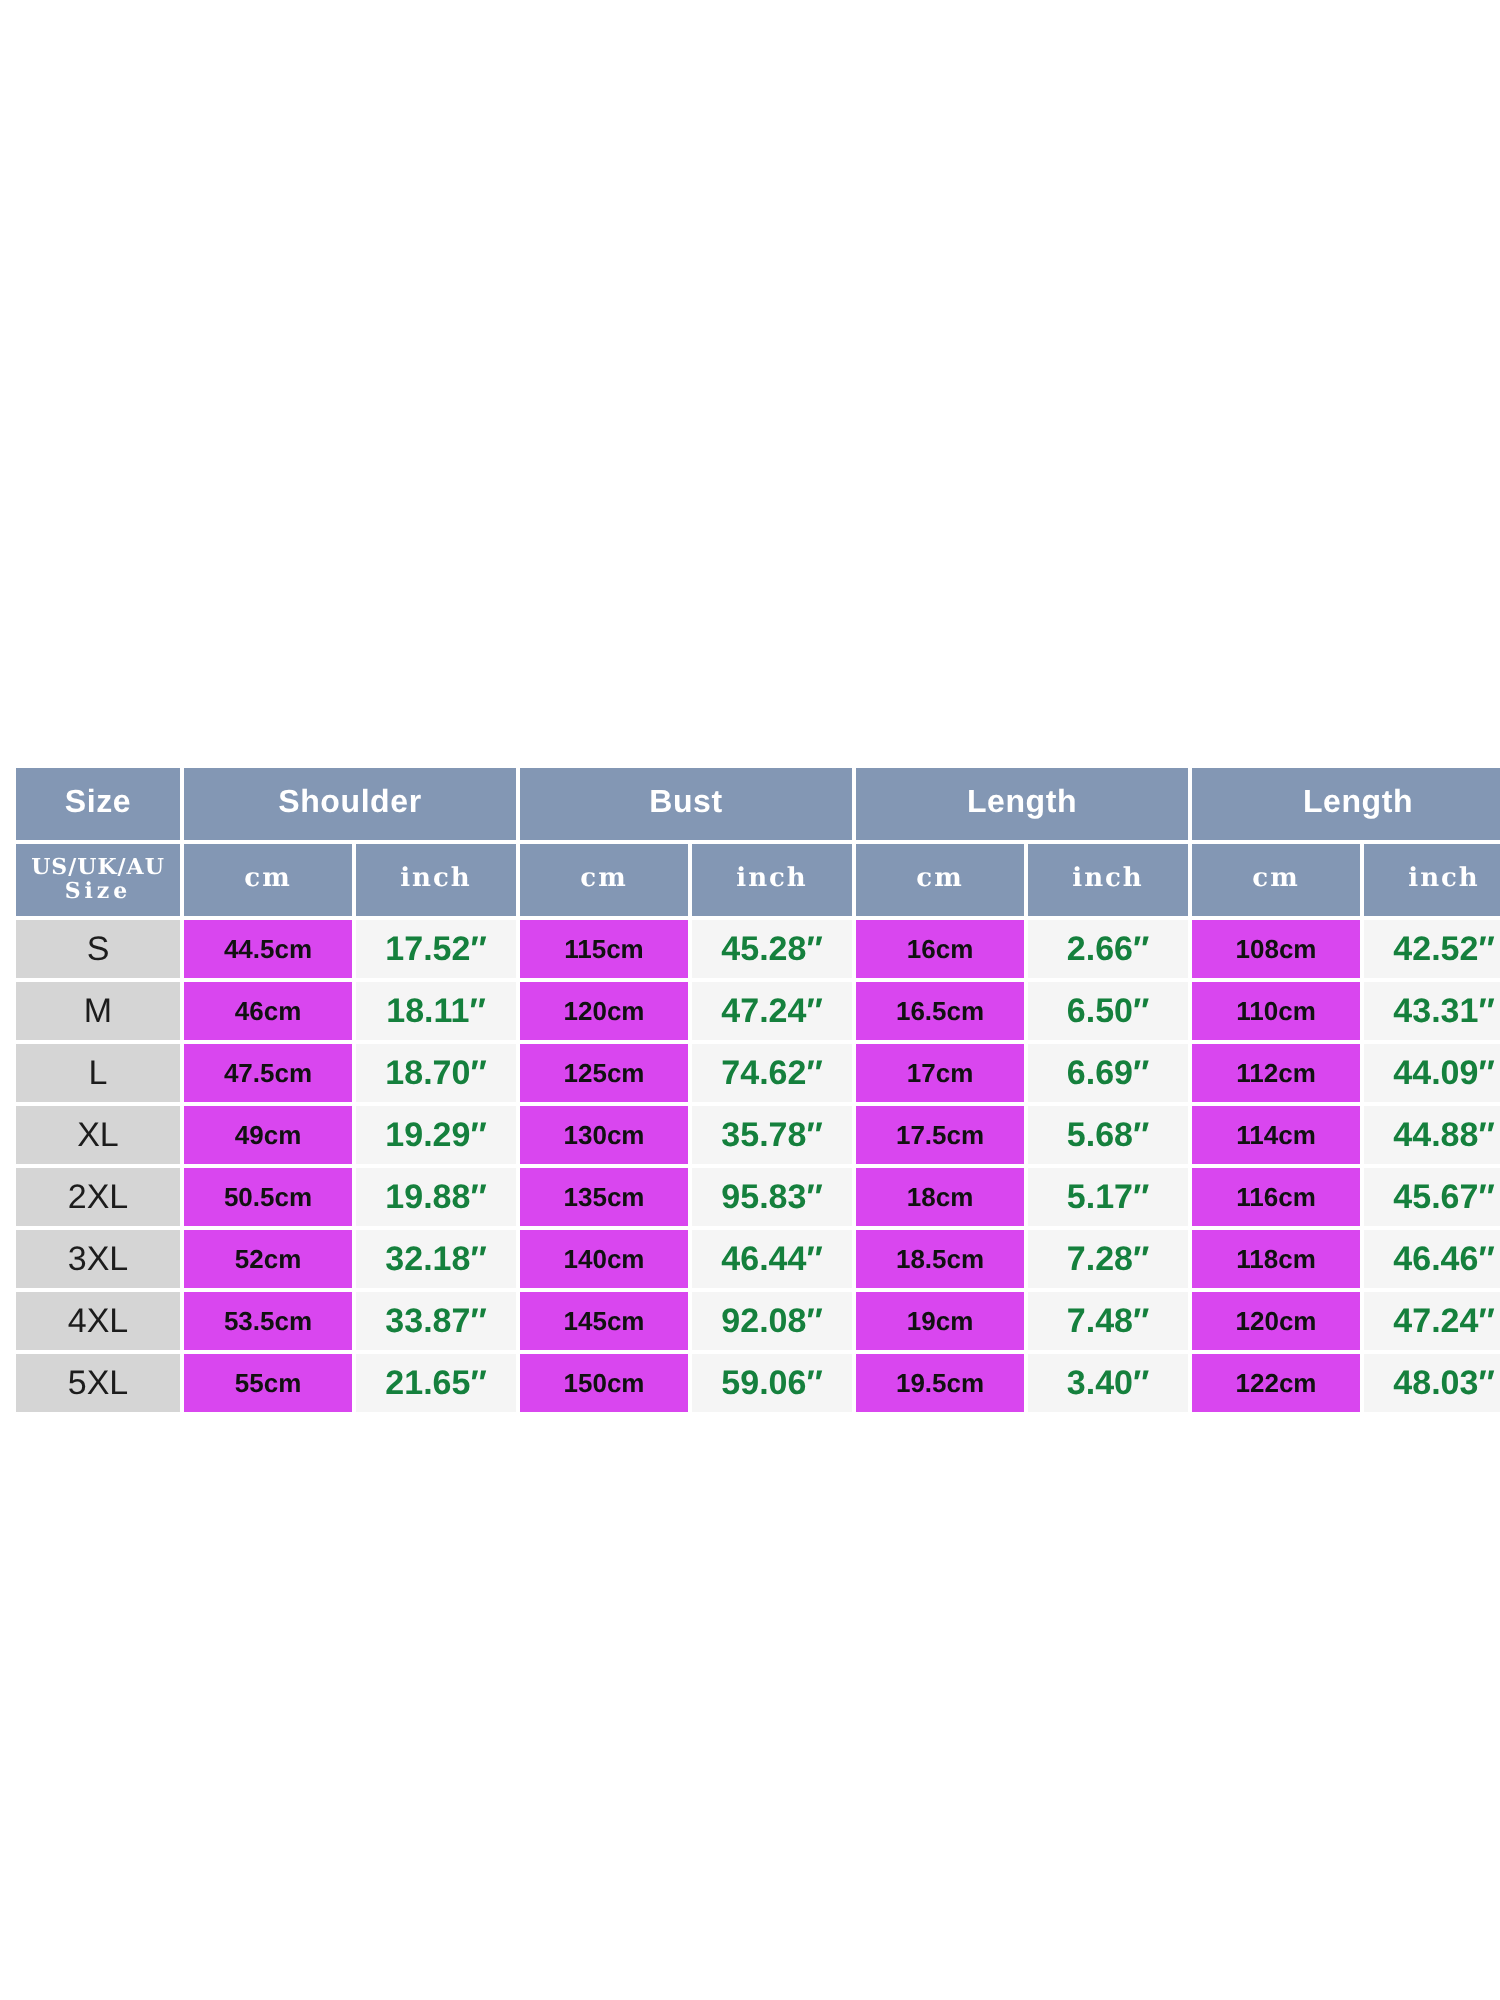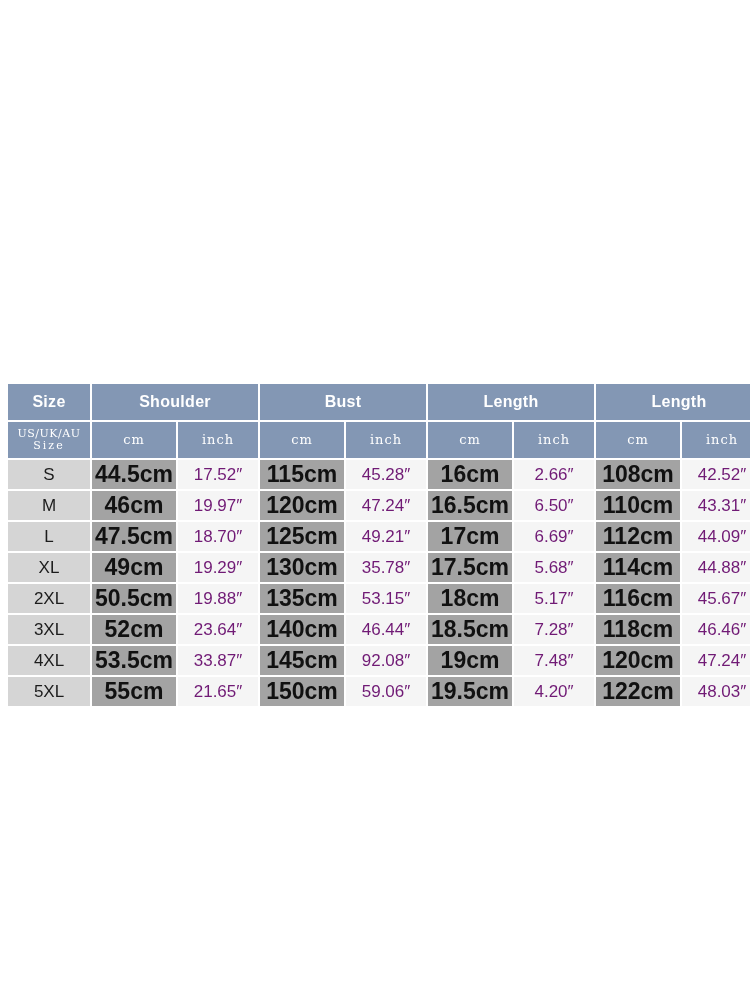--- a/index.html
+++ b/index.html
@@ -42,21 +42,21 @@
     font-size: 16px;
     height: 36px;
     letter-spacing: 0.3px;
   }
 
   
   .sub-head {
     background: #8397b4;
     color: #ffffff;
     font-family: "DejaVu Serif", "Liberation Serif", serif;
-    font-weight: normal;
+    font-weight: bold;
     font-size: 13px;
     height: 36px;
     letter-spacing: 1px;
   }
   .sub-head.size-sub {
     font-size: 11px;
     letter-spacing: 0.5px;
   }
   .sub-head.size-sub .l2 {
     display: block;
@@ -64,31 +64,31 @@
   }
 
   
   .size-cell {
     background: #d5d5d5;
     color: #1c1c1c;
     font-size: 17px;
     height: 29px;
   }
   .cm-cell {
-    background: #a3a3a3;
+    background: #d946ef;
     color: #111111;
-    font-size: 23px;
+    font-size: 13px;
     font-weight: bold;
     height: 22px;
   }
   .inch-cell {
     background: #f5f5f5;
-    color: #701a75;
+    color: #15803d;
     font-size: 17px;
-    font-weight: normal;
+    font-weight: bold;
     height: 29px;
   }
 
   
   col.c-size  { width: 82px; }
   col.c-cm    { width: 84px; }
   col.c-inch  { width: 80px; }
 </style>
 </head>
 <body>
@@ -139,34 +139,34 @@
         <td class="cm-cell">115cm</td>
         <td class="inch-cell">45.28″</td>
         <td class="cm-cell">16cm</td>
         <td class="inch-cell">2.66″</td>
         <td class="cm-cell">108cm</td>
         <td class="inch-cell">42.52″</td>
       </tr>
       <tr>
         <td class="size-cell">M</td>
         <td class="cm-cell">46cm</td>
-        <td class="inch-cell">19.97″</td>
+        <td class="inch-cell">18.11″</td>
         <td class="cm-cell">120cm</td>
         <td class="inch-cell">47.24″</td>
         <td class="cm-cell">16.5cm</td>
         <td class="inch-cell">6.50″</td>
         <td class="cm-cell">110cm</td>
         <td class="inch-cell">43.31″</td>
       </tr>
       <tr>
         <td class="size-cell">L</td>
         <td class="cm-cell">47.5cm</td>
         <td class="inch-cell">18.70″</td>
         <td class="cm-cell">125cm</td>
-        <td class="inch-cell">49.21″</td>
+        <td class="inch-cell">74.62″</td>
         <td class="cm-cell">17cm</td>
         <td class="inch-cell">6.69″</td>
         <td class="cm-cell">112cm</td>
         <td class="inch-cell">44.09″</td>
       </tr>
       <tr>
         <td class="size-cell">XL</td>
         <td class="cm-cell">49cm</td>
         <td class="inch-cell">19.29″</td>
         <td class="cm-cell">130cm</td>
@@ -174,30 +174,30 @@
         <td class="cm-cell">17.5cm</td>
         <td class="inch-cell">5.68″</td>
         <td class="cm-cell">114cm</td>
         <td class="inch-cell">44.88″</td>
       </tr>
       <tr>
         <td class="size-cell">2XL</td>
         <td class="cm-cell">50.5cm</td>
         <td class="inch-cell">19.88″</td>
         <td class="cm-cell">135cm</td>
-        <td class="inch-cell">53.15″</td>
+        <td class="inch-cell">95.83″</td>
         <td class="cm-cell">18cm</td>
         <td class="inch-cell">5.17″</td>
         <td class="cm-cell">116cm</td>
         <td class="inch-cell">45.67″</td>
       </tr>
       <tr>
         <td class="size-cell">3XL</td>
         <td class="cm-cell">52cm</td>
-        <td class="inch-cell">23.64″</td>
+        <td class="inch-cell">32.18″</td>
         <td class="cm-cell">140cm</td>
         <td class="inch-cell">46.44″</td>
         <td class="cm-cell">18.5cm</td>
         <td class="inch-cell">7.28″</td>
         <td class="cm-cell">118cm</td>
         <td class="inch-cell">46.46″</td>
       </tr>
       <tr>
         <td class="size-cell">4XL</td>
         <td class="cm-cell">53.5cm</td>
@@ -209,18 +209,18 @@
         <td class="cm-cell">120cm</td>
         <td class="inch-cell">47.24″</td>
       </tr>
       <tr>
         <td class="size-cell">5XL</td>
         <td class="cm-cell">55cm</td>
         <td class="inch-cell">21.65″</td>
         <td class="cm-cell">150cm</td>
         <td class="inch-cell">59.06″</td>
         <td class="cm-cell">19.5cm</td>
-        <td class="inch-cell">4.20″</td>
+        <td class="inch-cell">3.40″</td>
         <td class="cm-cell">122cm</td>
         <td class="inch-cell">48.03″</td>
       </tr>
     </tbody>
 </table>
 
 </body></html>

